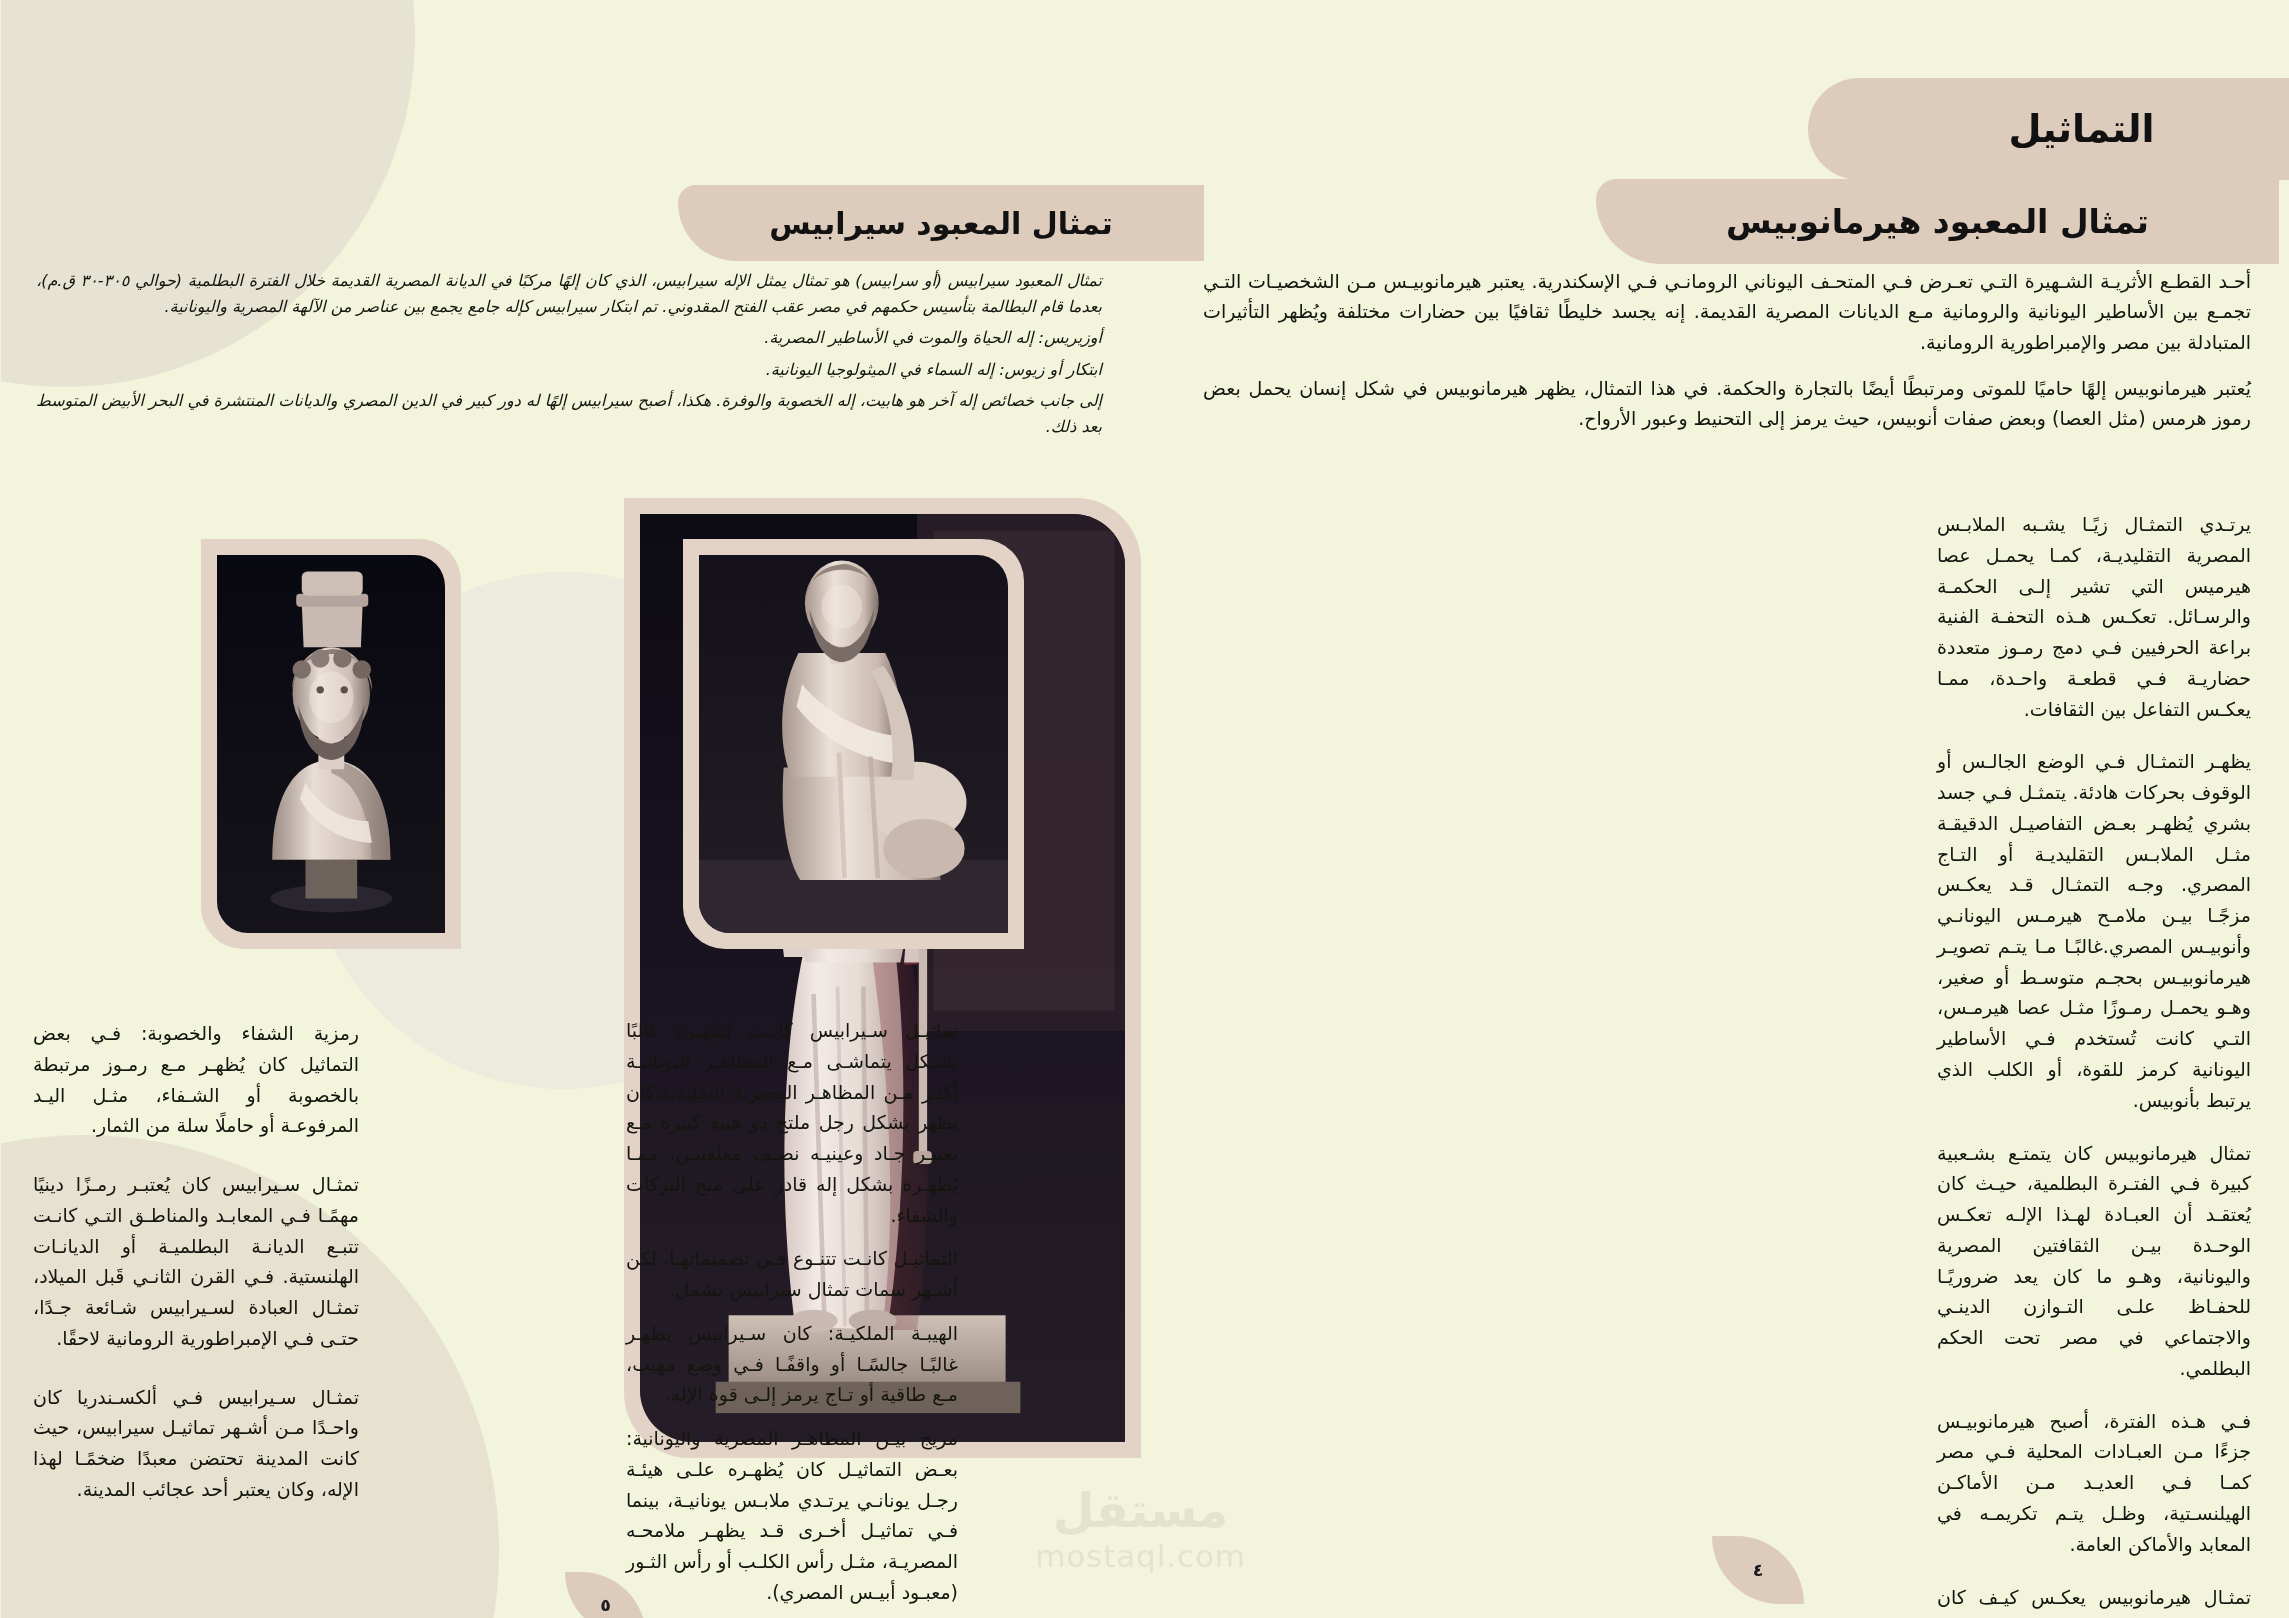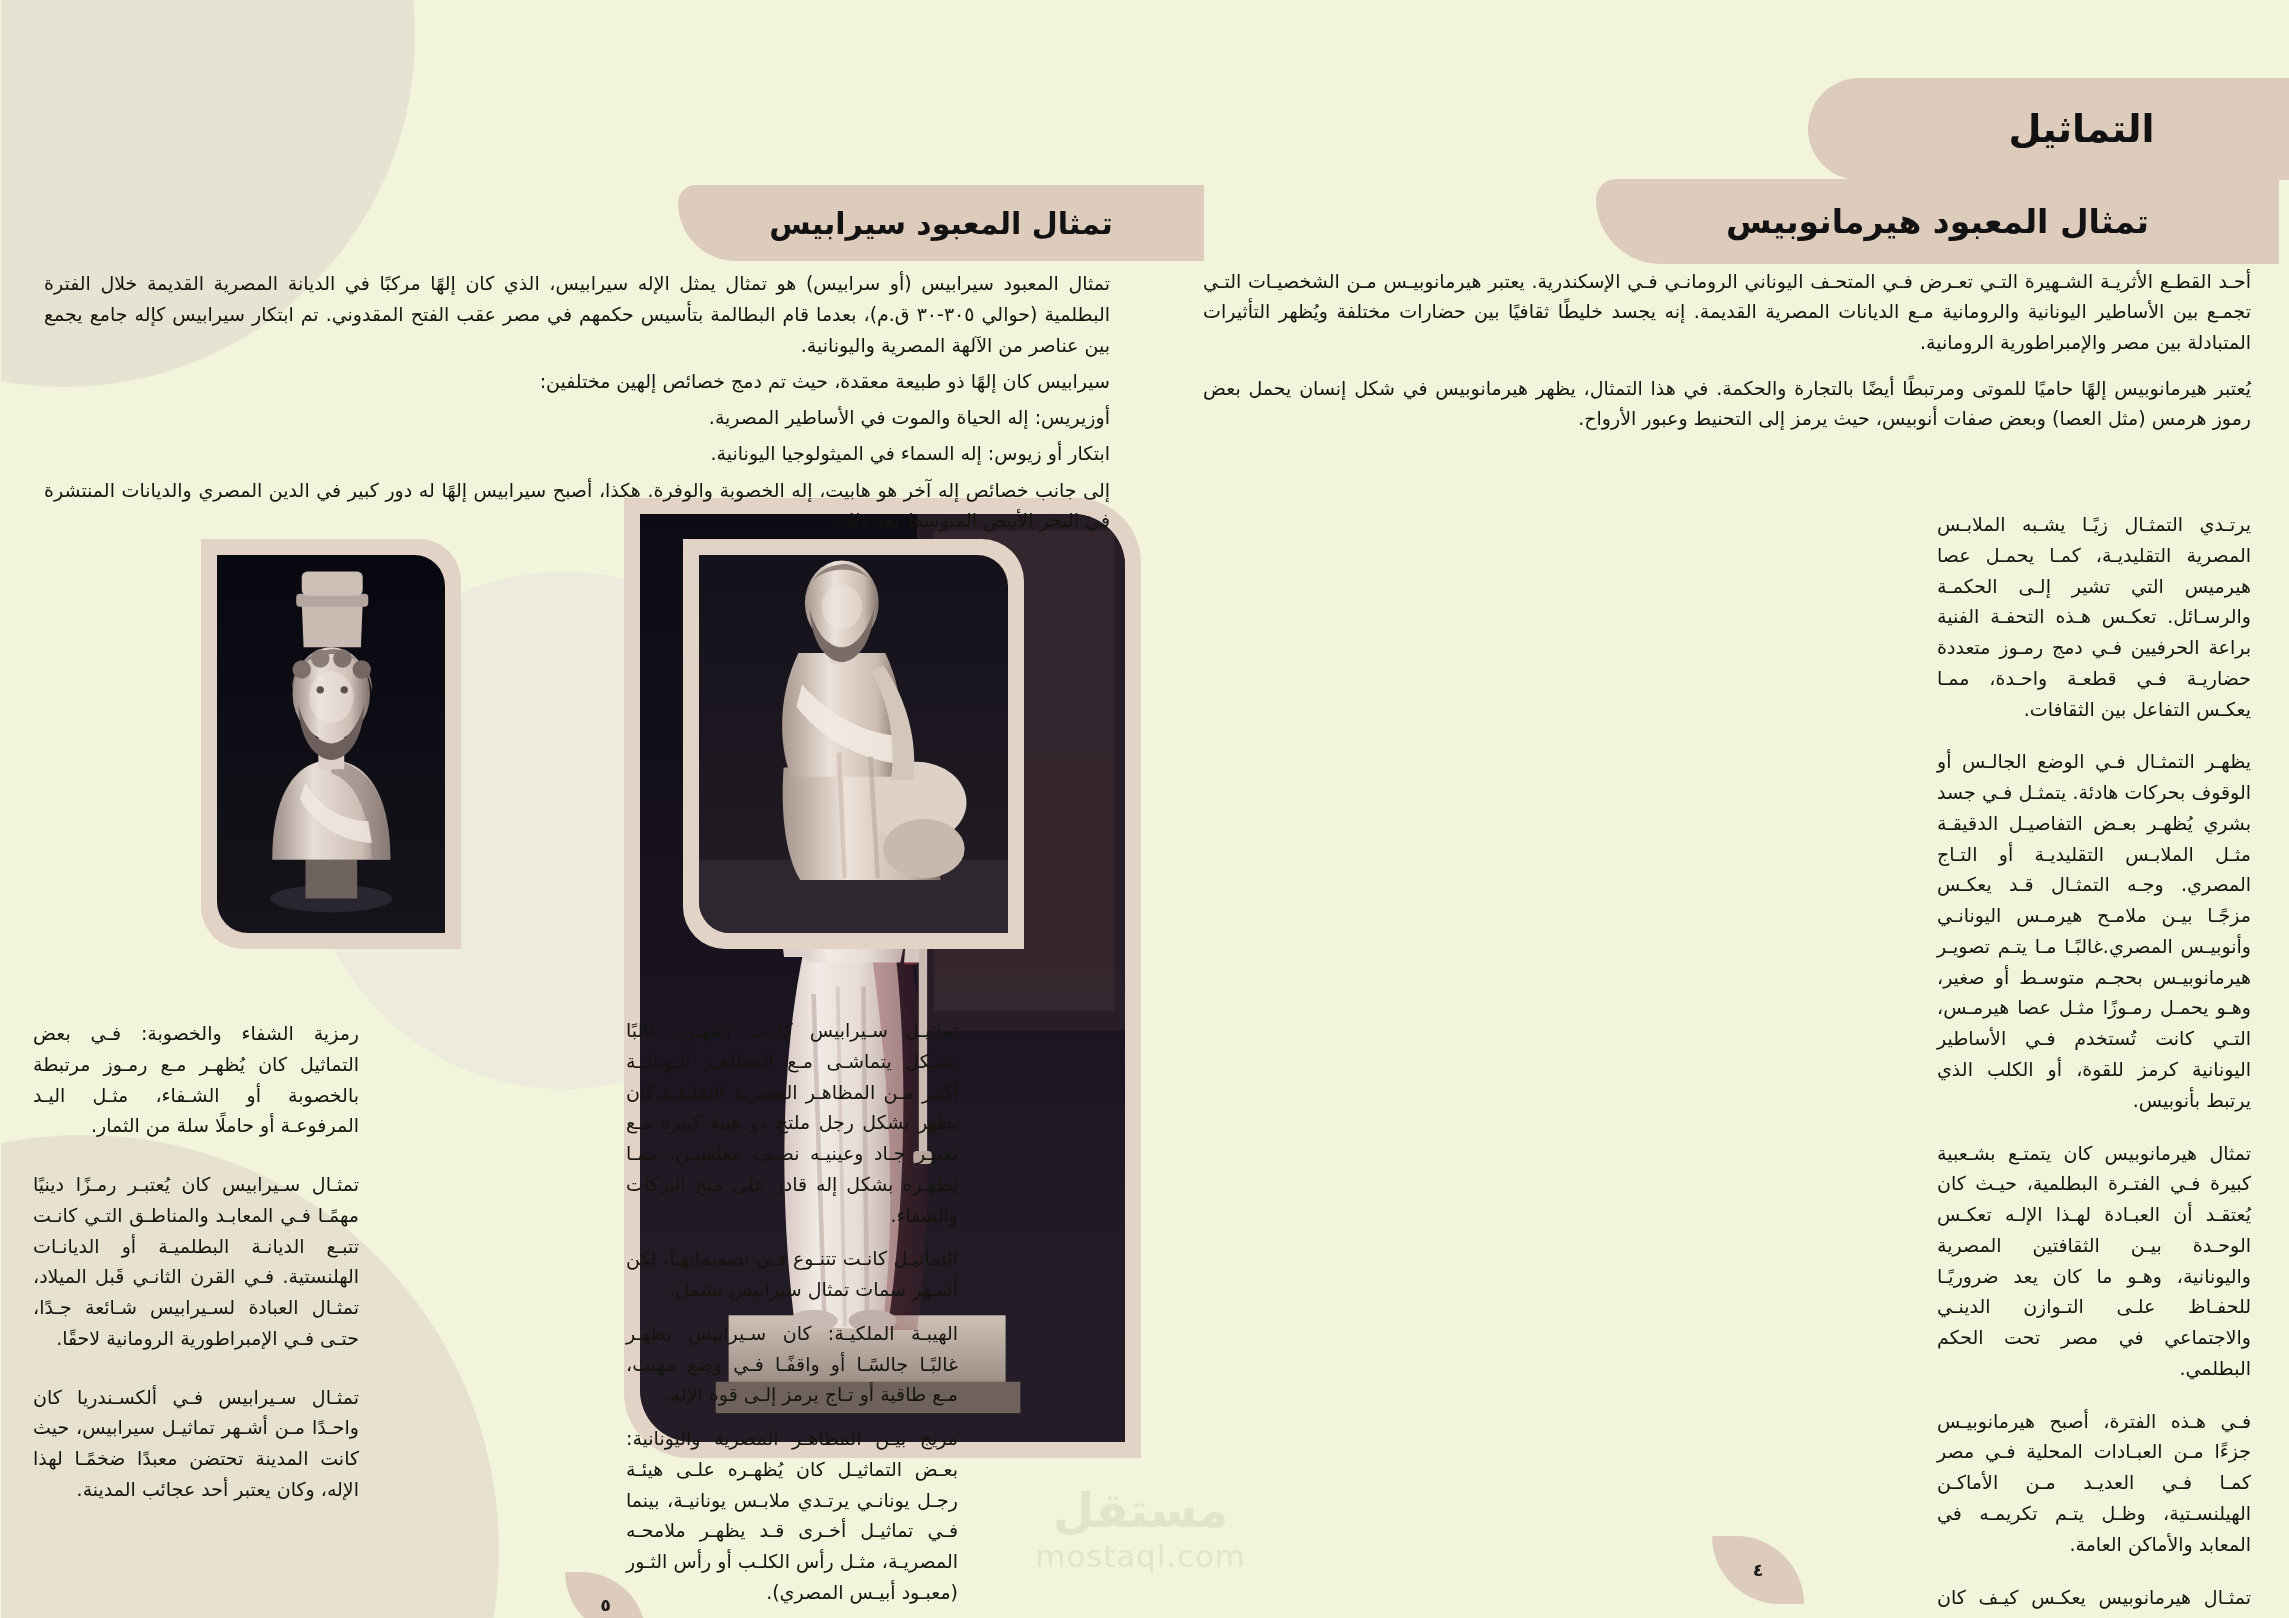--- a/index.html
+++ b/index.html
@@ -59,21 +59,21 @@
   }
   .txtblock p{margin:0 0 15.7px 0;}
   .txtblock p:last-child{margin-bottom:0;}
 
   
   #right-intro{right:39px;top:266px;width:1048px;font-size:19px;line-height:1.6;}
   #right-col{right:39px;top:509px;width:318px;font-size:19px;line-height:1.62;}
   #right-col p{margin:0 0 22px 4px;}
 
   
-  #left-intro{left:44px;top:268px;width:1066px;font-size:19px;line-height:1.62;}
+  #left-intro{left:36px;top:268px;width:1066px;font-size:16px;line-height:1.62;font-style:italic;}
   #left-intro p{margin:0 0 5.5px 0;}
   #col-left-a{left:33px;top:1018px;width:326px;font-size:19px;line-height:1.62;}
   #col-left-a p{margin:0 0 28px 0;}
   #col-left-b{left:626px;top:1015px;width:332px;font-size:19px;line-height:1.62;}
   #col-left-b p{margin:0 0 13px 0;}
 
   
   .photo-frame{position:absolute;background:#e3d3c6;padding:15.7px;box-sizing:border-box;}
   #photo-main{right:1149px;top:498px;width:517px;height:960px;
     border-radius:0 65px 0 65px;}
@@ -192,21 +192,20 @@
     </svg>
   </div>
 </div>
 
 <div class="title-banner" id="title-left">
   <span class="txt">تمثال المعبود سيرابيس</span>
 </div>
 
 <div class="txtblock" id="left-intro">
   <p>تمثال المعبود سيرابيس (أو سرابيس) هو تمثال يمثل الإله سيرابيس، الذي كان إلهًا مركبًا في الديانة المصرية القديمة خلال الفترة البطلمية (حوالي ٣٠٥-٣٠ ق.م)، بعدما قام البطالمة بتأسيس حكمهم في مصر عقب الفتح المقدوني. تم ابتكار سيرابيس كإله جامع يجمع بين عناصر من الآلهة المصرية واليونانية.</p>
-  <p>سيرابيس كان إلهًا ذو طبيعة معقدة، حيث تم دمج خصائص إلهين مختلفين:</p>
   <p>أوزيريس: إله الحياة والموت في الأساطير المصرية.</p>
   <p>ابتكار أو زيوس: إله السماء في الميثولوجيا اليونانية.</p>
   <p>إلى جانب خصائص إله آخر هو هابيت، إله الخصوبة والوفرة. هكذا، أصبح سيرابيس إلهًا له دور كبير في الدين المصري والديانات المنتشرة في البحر الأبيض المتوسط بعد ذلك.</p>
 </div>
 
 <div class="photo-frame" id="photo-small-1">
   <div class="photo-inner">
     <svg viewBox="0 0 248 410" width="100%" height="100%" preserveAspectRatio="xMidYMid slice">
       <defs>
         <linearGradient id="b1bg" x1="0" y1="0" x2="0" y2="1">

